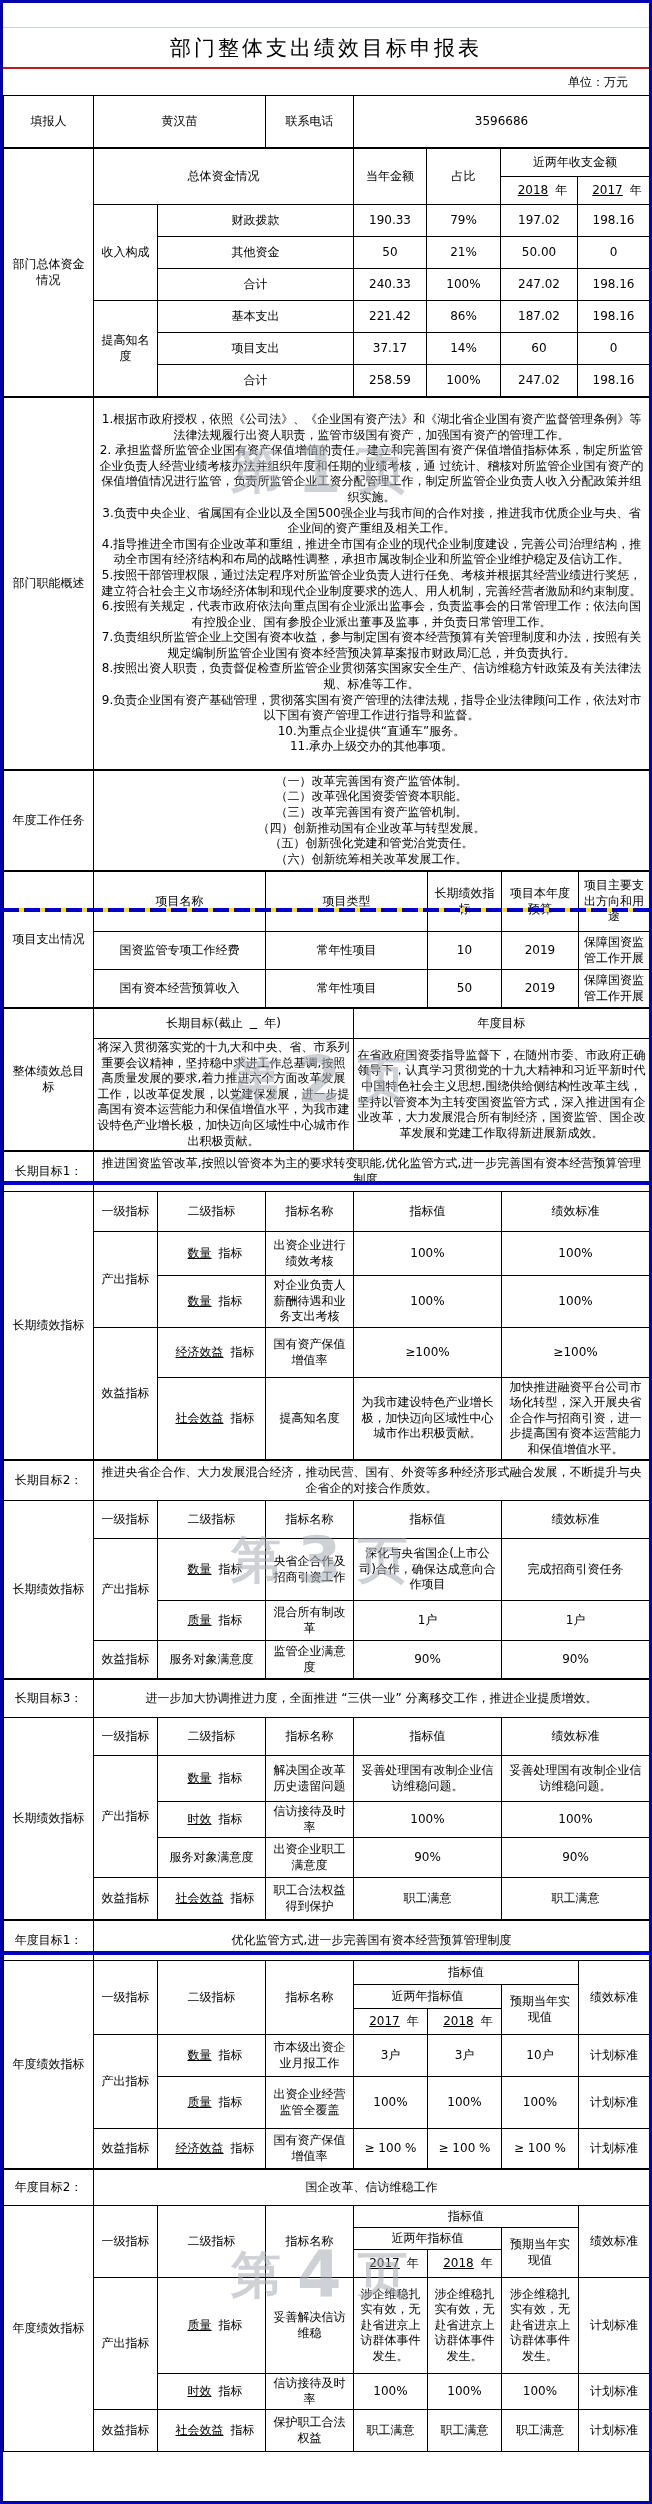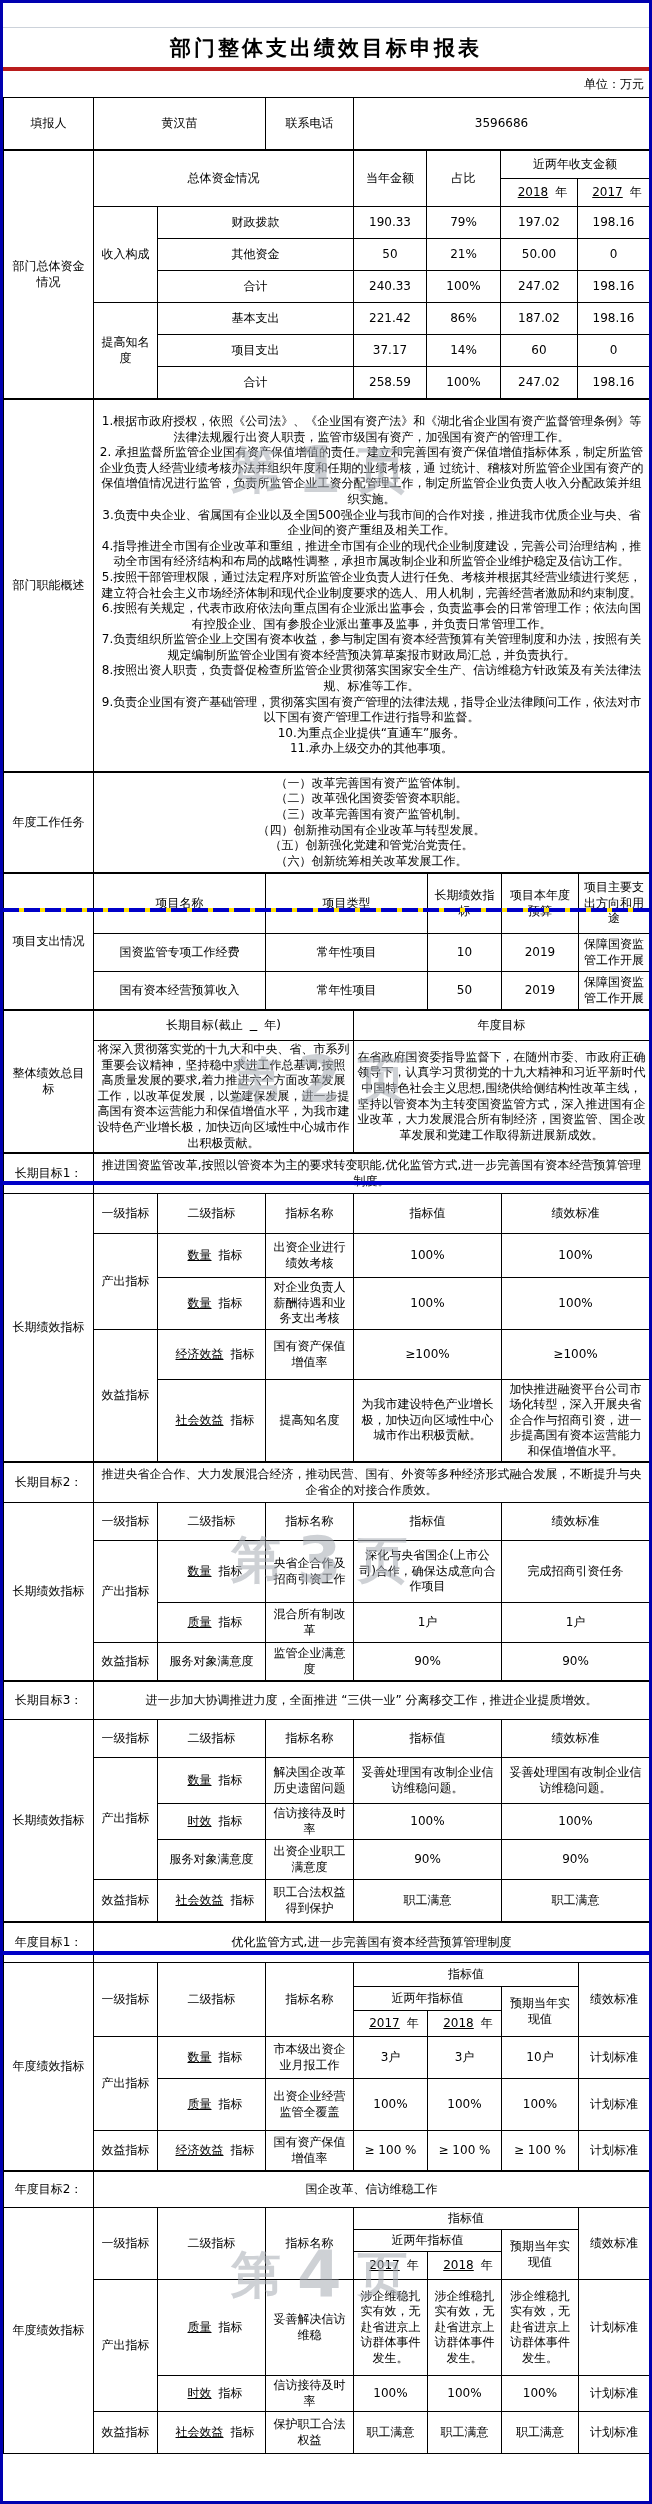--- a/index.html
+++ b/index.html
@@ -1,23 +1,23 @@
 <!DOCTYPE html>
 <html><head>
 <meta charset="utf-8">
 <style>
   html,body{margin:0;padding:0;background:#fff;}
   .sheet{position:relative;width:652px;height:2504px;box-sizing:border-box;
     border:3px solid #0000b0;background:#fff;overflow:hidden;
     font-family:"DejaVu Sans",sans-serif;color:#000;}
   .row-strip{height:24px;border-bottom:1px solid #ccd2da;}
-  .row-title{height:39px;border-bottom:4px solid #b91c1c;display:flex;align-items:center;
-    justify-content:center;font-size:21px;font-weight:bold;letter-spacing:3px;}
+  .row-title{height:39px;border-bottom:2px solid #b91c1c;display:flex;align-items:center;
+    justify-content:center;font-size:21px;font-weight:normal;letter-spacing:3px;}
   .row-unit{height:26px;display:flex;align-items:center;justify-content:flex-end;
-    padding-right:5px;font-size:12px;box-sizing:border-box;}
+    padding-right:21px;font-size:12px;box-sizing:border-box;}
   table.grid{border-collapse:collapse;table-layout:fixed;width:646px;}
   .grid td{border:1px solid #000;padding:1px 3px;font-size:12px;text-align:center;
     vertical-align:middle;overflow:hidden;box-sizing:border-box;line-height:1.3;}
   .tl{text-align:left;}
   .pre{white-space:pre-wrap;text-align:left;}
   .fn{font-size:11.5px;line-height:17.5px;padding:2px 4px;}
   .tk{font-size:12px;line-height:16.5px;padding:2px 4px;}
   .ov{font-size:11.5px;line-height:14.8px;padding:2px 3px;}
   .u{text-decoration:underline;padding:0 7px;}
   .u:empty{padding:0;}

